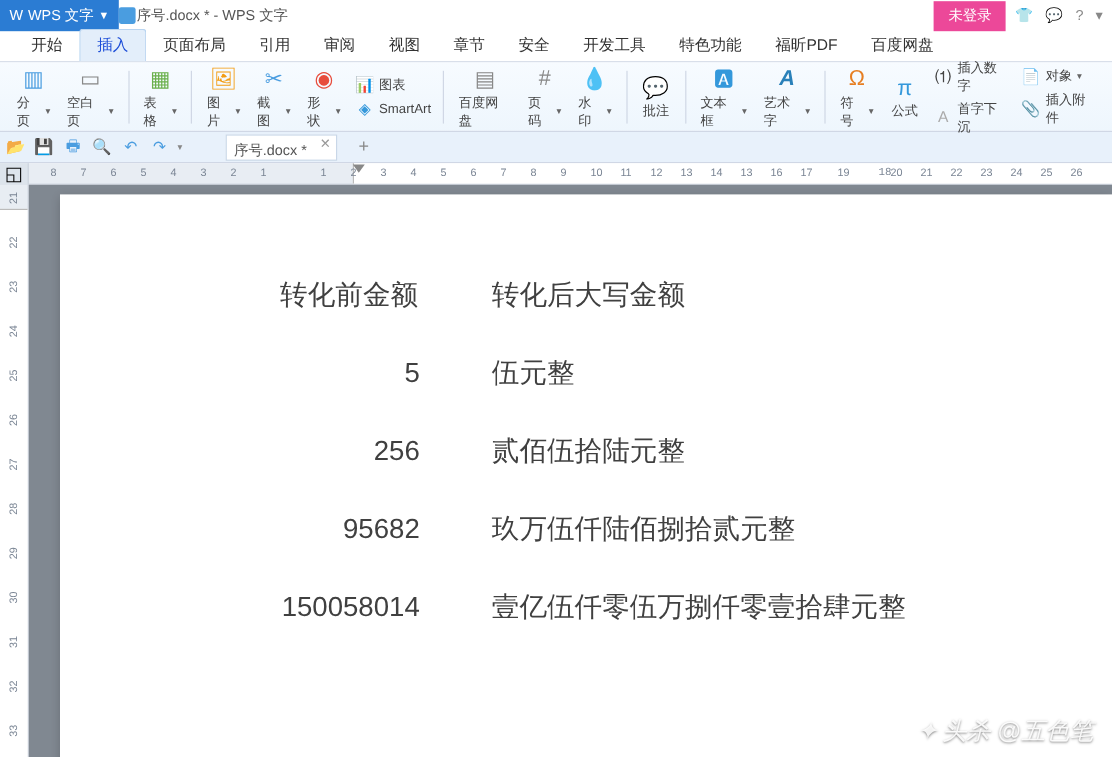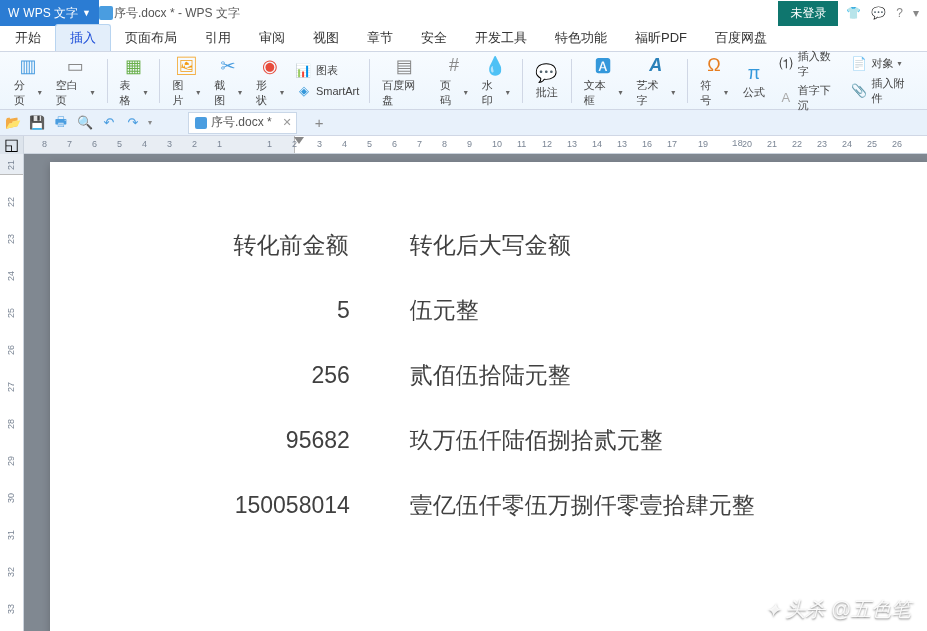--- a/index.html
+++ b/index.html
@@ -3,40 +3,40 @@
 <meta charset="utf-8">
 <style>
 * { margin: 0; padding: 0; box-sizing: border-box; font-family: "Microsoft YaHei", sans-serif; }
 body { background: #fff; width: 927px; height: 631px; overflow: hidden; position: relative; }
 
 .title-bar { height: 26px; background: #fff; display: flex; align-items: center; font-size: 12px; color: #555; }
 .app-menu { background: #2b7cd3; color: #fff; padding: 4px 8px; display: flex; align-items: center; gap: 4px; height: 26px; }
 .app-menu .chevron { font-size: 9px; }
 .title-center { flex: 1; text-align: center; display: flex; align-items: center; justify-content: flex-start; gap: 1px; }
 .title-doc-icon { width: 14px; height: 14px; background: #4a9de0; display: inline-block; border-radius: 2px; }
-.login-btn { background: #0f766e; color: #fff; padding: 4px 12px; font-size: 12px; }
+.login-btn { background: #ec4899; color: #fff; padding: 4px 12px; font-size: 12px; }
 .title-icons { display: flex; gap: 10px; padding: 0 8px; color: #888; }
 
-.menu-bar { height: 26px; background: #fff; display: flex; align-items: flex-end; font-size: 13px; border-bottom: 1px solid #d0d7e5; padding-left: 1px; }
+.menu-bar { height: 26px; background: #fff; display: flex; align-items: flex-end; font-size: 13px; border-bottom: 1px solid #d0d7e5; padding-left: 12px; }
 .menu-item { padding: 4px 14px; color: #333; cursor: pointer; }
 .menu-item.active { background: #e3eefa; border: 1px solid #b8d4f0; border-bottom: none; color: #1d4ed8; border-radius: 3px 3px 0 0; }
 
 .ribbon { height: 58px; background: linear-gradient(#f7fbff, #eef6fd); border-bottom: 1px solid #d0d7e5; display: flex; align-items: center; padding: 0 8px; gap: 2px; font-size: 11px; color: #444; }
 .ribbon-group { display: flex; flex-direction: column; align-items: center; padding: 2px 6px; cursor: pointer; }
 .ribbon-icon { width: 24px; height: 24px; display: flex; align-items: center; justify-content: center; font-size: 18px; }
 .ribbon-label { font-size: 11px; display: flex; align-items: center; gap: 2px; }
 .ribbon-sep { width: 1px; height: 44px; background: #d0d7e5; margin: 0 4px; }
 .chev { font-size: 8px; color: #666; }
 .ribbon-small { display: flex; flex-direction: column; gap: 2px; }
 .ribbon-small-item { display: flex; align-items: center; gap: 4px; font-size: 11px; padding: 1px 4px; cursor: pointer; }
 .small-ico { width: 16px; height: 16px; display: inline-flex; align-items: center; justify-content: center; font-size: 13px; }
 
 .qat { height: 26px; background: #e8f1fb; border-bottom: 1px solid #d0d7e5; display: flex; align-items: center; padding: 0 4px; gap: 6px; }
 .qat-ico { width: 18px; height: 18px; display: flex; align-items: center; justify-content: center; font-size: 13px; color: #4a9de0; cursor: pointer; }
-.doc-tab { margin-left: 30px; background: #fff; border: 1px solid #c9d7e8; height: 22px; display: flex; align-items: center; padding: 0 24px 0 6px; font-size: 12px; color: #555; position: relative; gap: 4px; }
+.doc-tab { margin-left: 30px; background: #fff; border: 1px solid #c9d7e8; height: 22px; display: flex; align-items: center; padding: 0 24px 0 6px; font-size: 12px; color: #555; position: relative; gap: 4px; flex-direction: column; }
 .doc-tab .close { position: absolute; right: 4px; font-size: 11px; color: #999; }
 .add-tab { margin-left: 12px; color: #888; font-size: 15px; cursor: pointer; }
 
 .ruler-h { height: 18px; background: #e8edf3; border-bottom: 1px solid #ccd4de; display: flex; align-items: center; position: relative; }
 .ruler-corner { width: 24px; height: 18px; background: #dde4ec; border-right: 1px solid #ccd4de; display: flex; align-items: center; justify-content: center; }
 .ruler-scale { flex: 1; position: relative; height: 100%; }
 .ruler-tick { position: absolute; font-size: 9px; color: #7a8594; top: 3px; }
 .ruler-white { position: absolute; left: 270px; right: 0; top: 0; bottom: 0; background: #fff; border-left: 1px solid #bbb; }
 .ruler-marker { position: absolute; left: 270px; top: 1px; width: 0; height: 0; border-left: 5px solid transparent; border-right: 5px solid transparent; border-top: 7px solid #888; }
 

